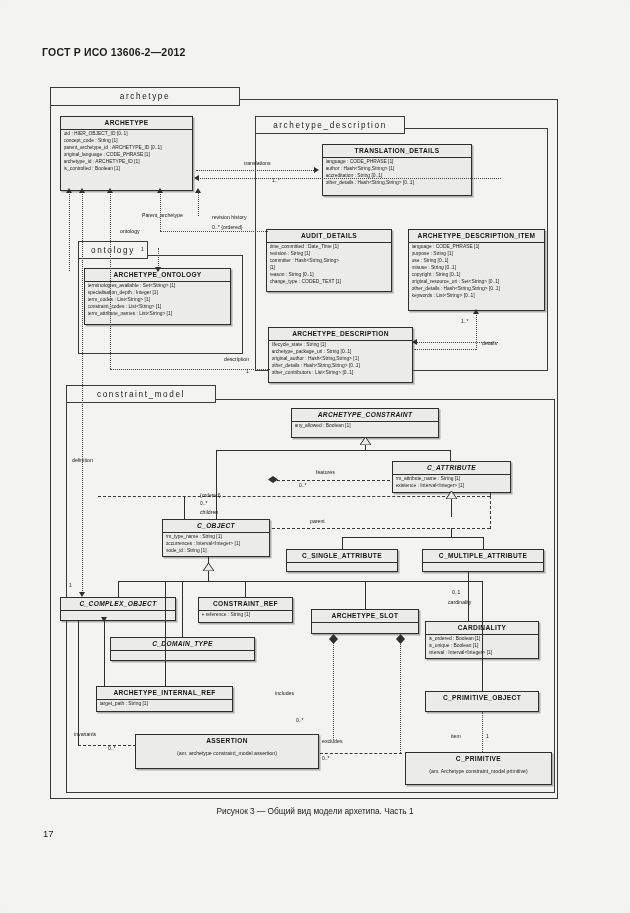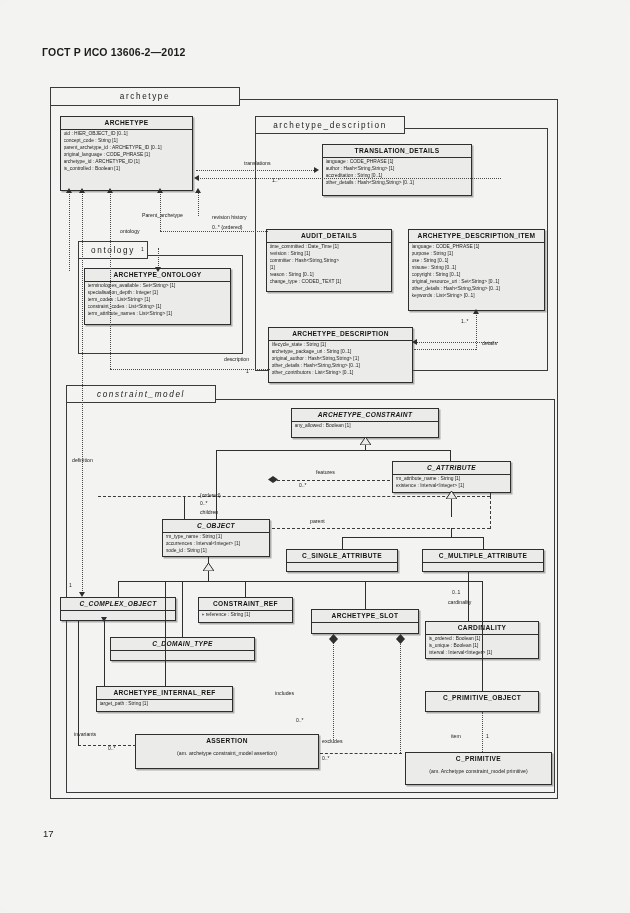--- a/index.html
+++ b/index.html
@@ -128,38 +128,39 @@
   .dia{position:absolute;}
   .dia svg{display:block;}
 </style>
 </head>
 <body>
 
 <div class="page">
 
   <div class="std-header">ГОСТ Р ИСО 13606-2—2012</div>
   <div class="page-num">17</div>
+  <div class="fig-caption">Рисунок 3 — Общий вид модели архетипа. Часть 1</div>
 
   <div class="pkg" style="left:50px;top:99px;width:508px;height:700px;"></div>
   <div class="pkg-tab" style="left:50px;top:87px;width:190px;height:19px;">
     <span>archetype</span>
   </div>
 
   <div class="pkg" style="left:255px;top:128px;width:293px;height:243px;"></div>
   <div class="pkg-tab" style="left:255px;top:116px;width:150px;height:18px;">
     <span>archetype_description</span>
   </div>
 
   <div class="pkg" style="left:78px;top:255px;width:165px;height:99px;"></div>
   <div class="pkg-tab" style="left:78px;top:241px;width:70px;height:18px;">
     <span>ontology</span>
   </div>
 
   <div class="pkg" style="left:66px;top:399px;width:489px;height:394px;"></div>
-  <div class="pkg-tab" style="left:66px;top:385px;width:150px;height:18px;font-style:italic;">
+  <div class="pkg-tab" style="left:66px;top:385px;width:150px;height:18px;">
     <span>constraint_model</span>
   </div>
 
   <div class="cls" style="left:60px;top:116px;width:133px;height:75px;">
     <div class="cls-name">ARCHETYPE</div>
     <div class="cls-attrs">
       <div>uid : HIER_OBJECT_ID [0..1]</div>
       <div>concept_code : String [1]</div>
       <div>parent_archetype_id : ARCHETYPE_ID [0..1]</div>
       <div>original_language : CODE_PHRASE [1]</div>

